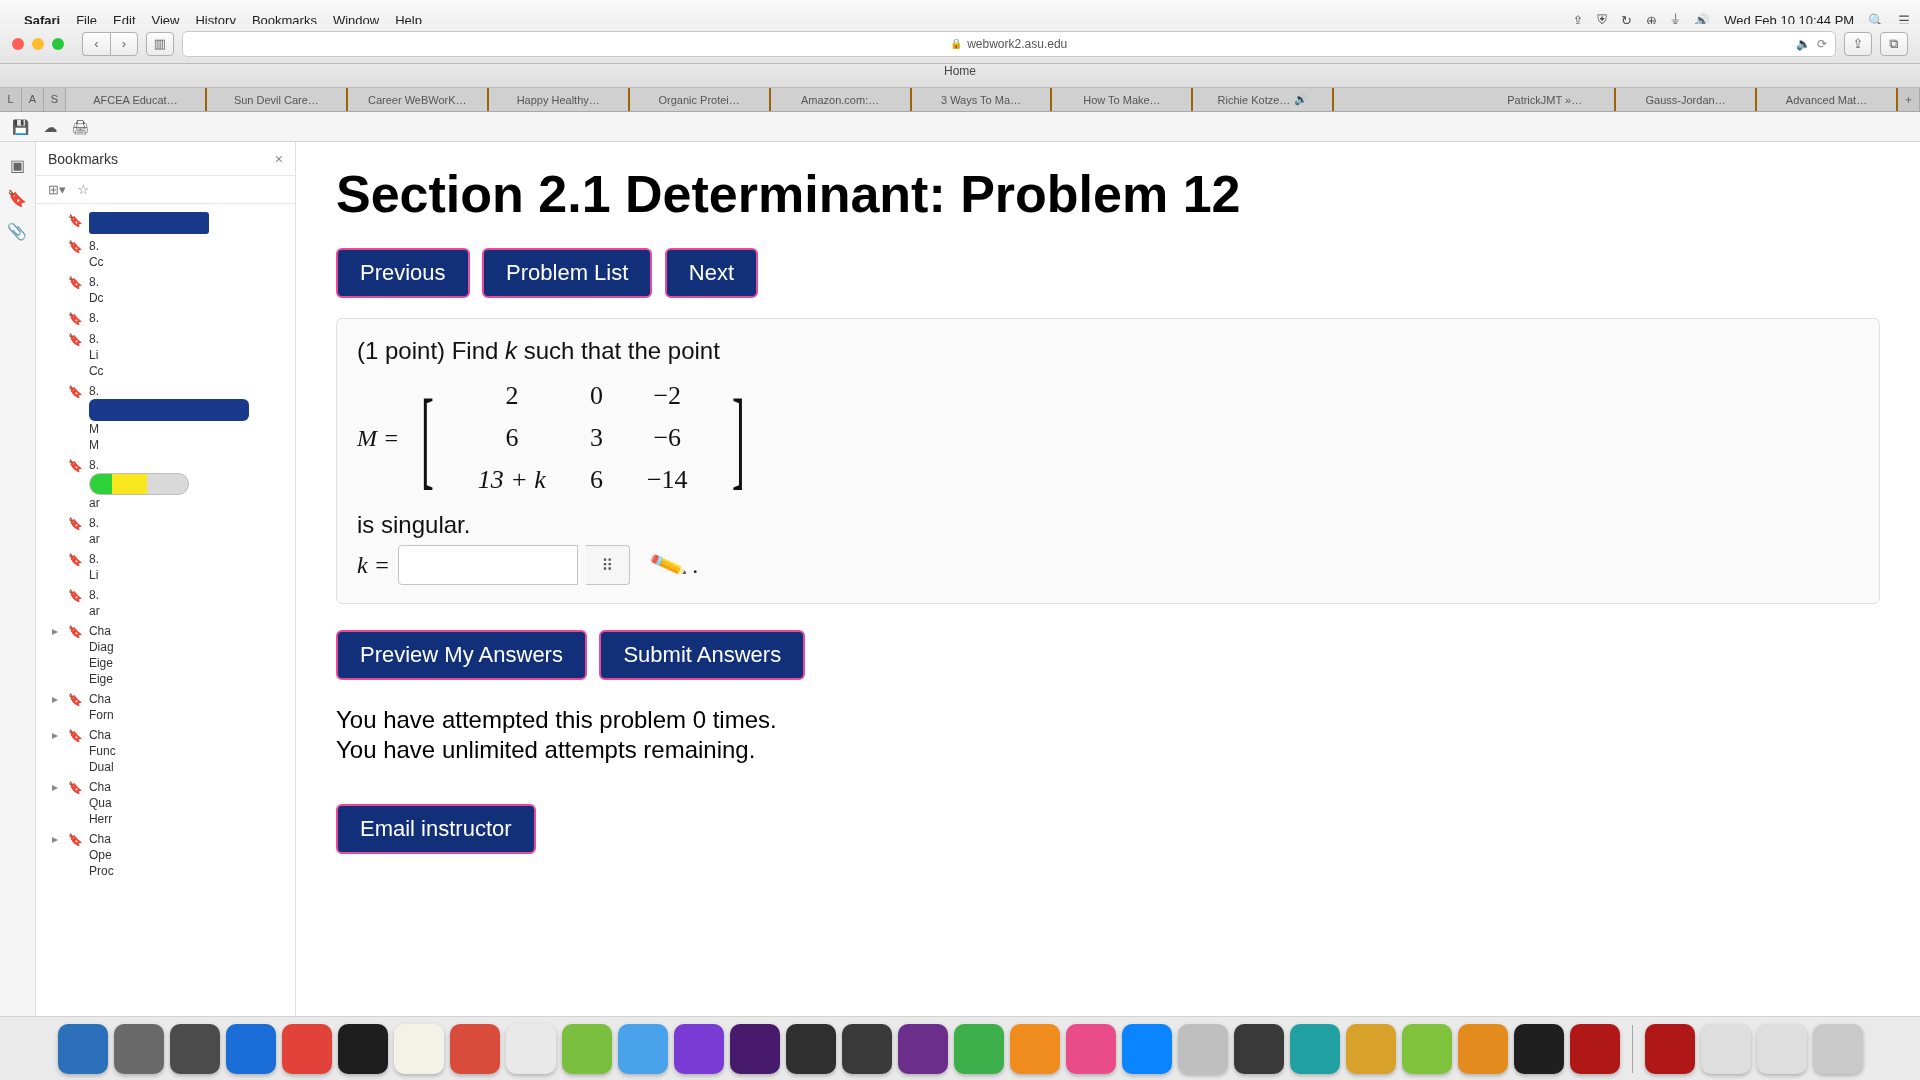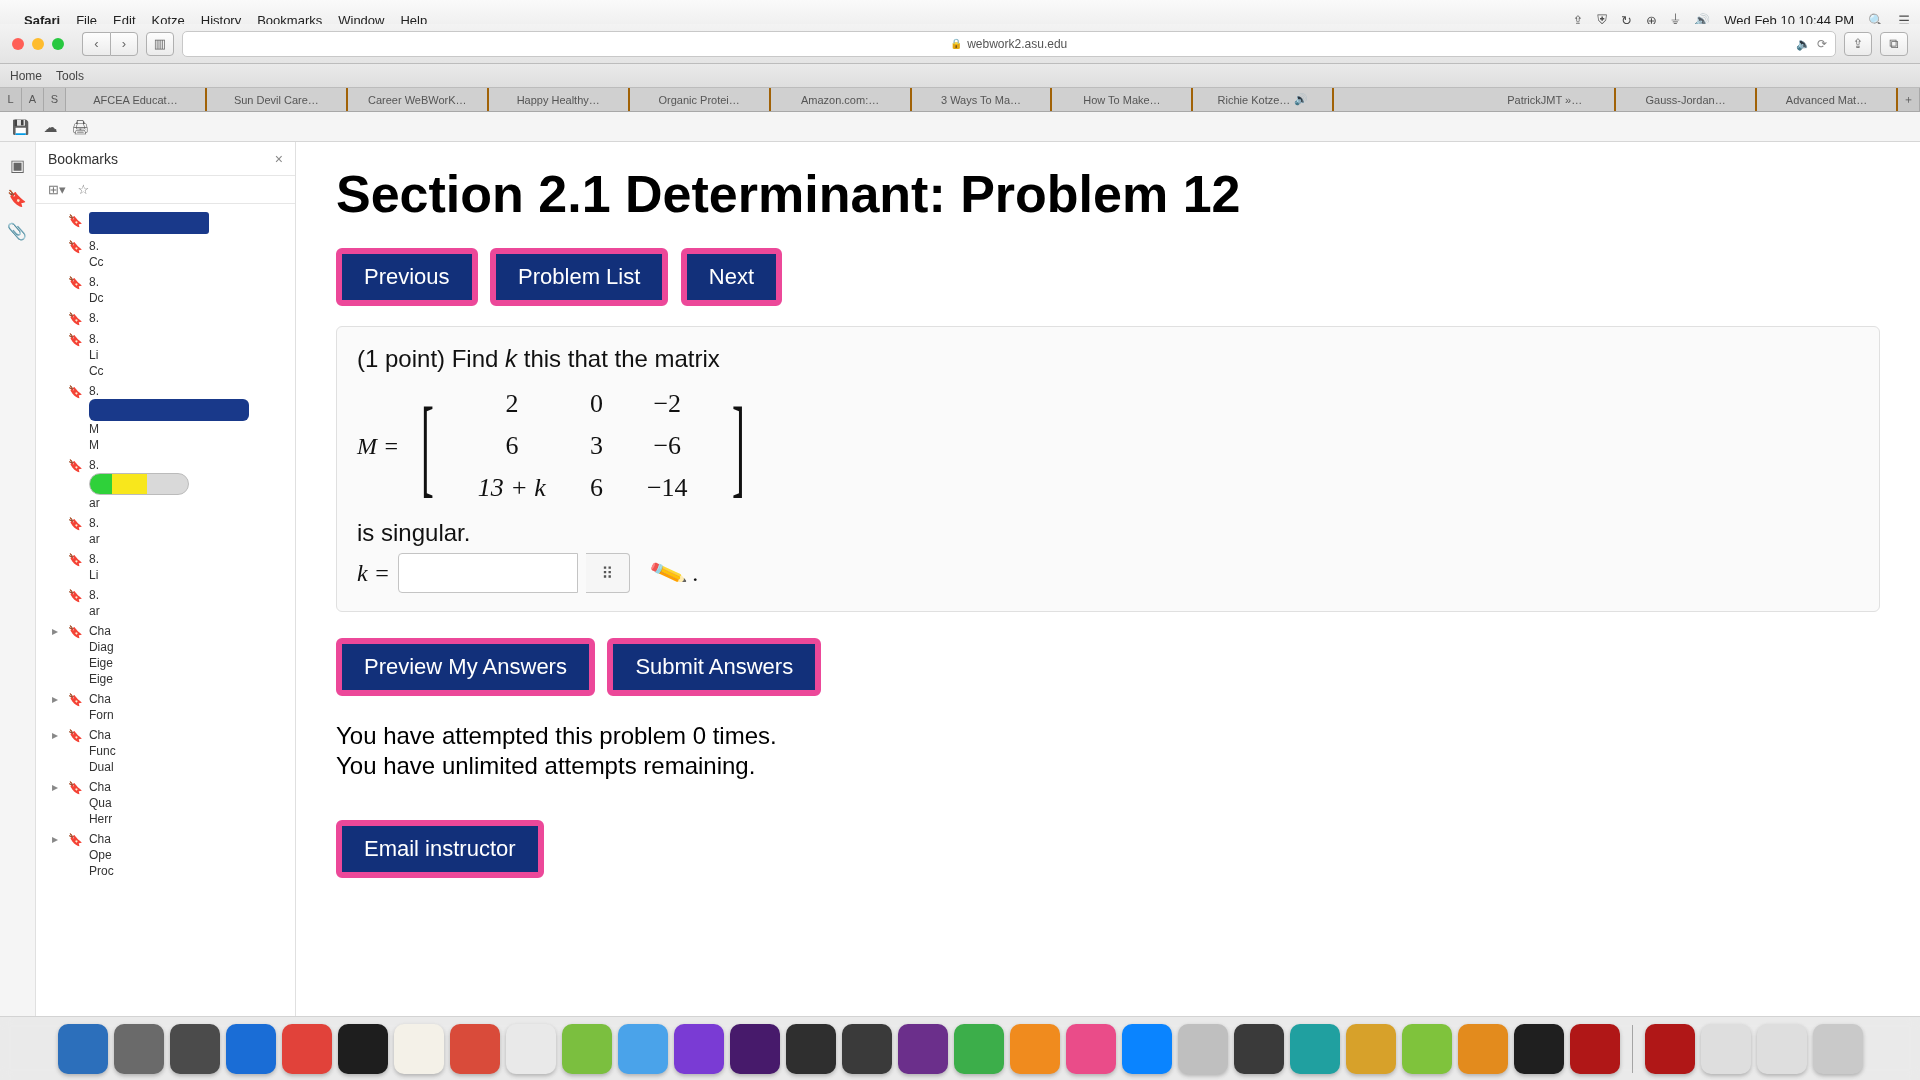--- a/index.html
+++ b/index.html
@@ -77,20 +77,21 @@
   .url-right { position:absolute; right:8px; display:flex; gap:6px; color:#888; font-size:12px; }
 
   .secondary-toolbar {
     height: 24px;
     background: linear-gradient(#eaeaea,#dedede);
     border-bottom: 1px solid #bcbcbc;
     display:flex; align-items:center;
     font-size:12px; color:#444;
     padding: 0 10px;
     gap: 14px;
+    flex-direction: column;
   }
 
   .tabstrip {
     height: 24px;
     background: #d0d0d0;
     border-bottom: 1px solid #a8a8a8;
     display: flex;
     font-size: 11px;
     color: #555;
   }
@@ -194,21 +195,21 @@
     margin-bottom: 24px;
   }
   .btn {
     display:inline-flex;
     align-items:center; justify-content:center;
     background:#12307a;
     color:#fff;
     font-size:22px;
     padding: 10px 22px;
     border-radius:6px;
-    border:6px solid #ec4899;
+    border:2px solid #ec4899;
     margin-right: 8px;
     cursor:pointer;
   }
   .problem-box {
     margin-top: 20px;
     border:1px solid #e0e0e0;
     border-radius:6px;
     background:#fafafa;
     padding: 18px 20px;
     font-size: 24px;
@@ -290,21 +291,21 @@
   }
 </style>
 </head>
 <body>
 
 <div class="menubar">
   <span class="apple"></span>
   <span class="app-name">Safari</span>
   <span class="menu-item">File</span>
   <span class="menu-item">Edit</span>
-  <span class="menu-item">Kotze</span>
+  <span class="menu-item">View</span>
   <span class="menu-item">History</span>
   <span class="menu-item">Bookmarks</span>
   <span class="menu-item">Window</span>
   <span class="menu-item">Help</span>
   <span class="spacer"></span>
   <span class="status-icon">⇪</span>
   <span class="status-icon">⛨</span>
   <span class="status-icon">↻</span>
   <span class="status-icon">⊕</span>
   <span class="status-icon">⏚</span>
@@ -523,21 +524,21 @@
       <h1>Section 2.1 Determinant: Problem 12</h1>
 
       <div>
         <span class="btn">Previous</span>
         <span class="btn">Problem List</span>
         <span class="btn">Next</span>
       </div>
 
       <div class="problem-box">
         <div class="lead">
-          <span>(1 point) Find </span><i>k</i><span> this that the matrix</span>
+          <span>(1 point) Find </span><i>k</i><span> such that the point</span>
         </div>
         <div class="matrix-wrap">
           <span style="font-style:italic;">M =</span>
           <span class="bracket">[</span>
           <table class="matrix">
             <tbody>
                 <tr>
               <td>2</td>
               <td>0</td>
               <td>−2</td>

